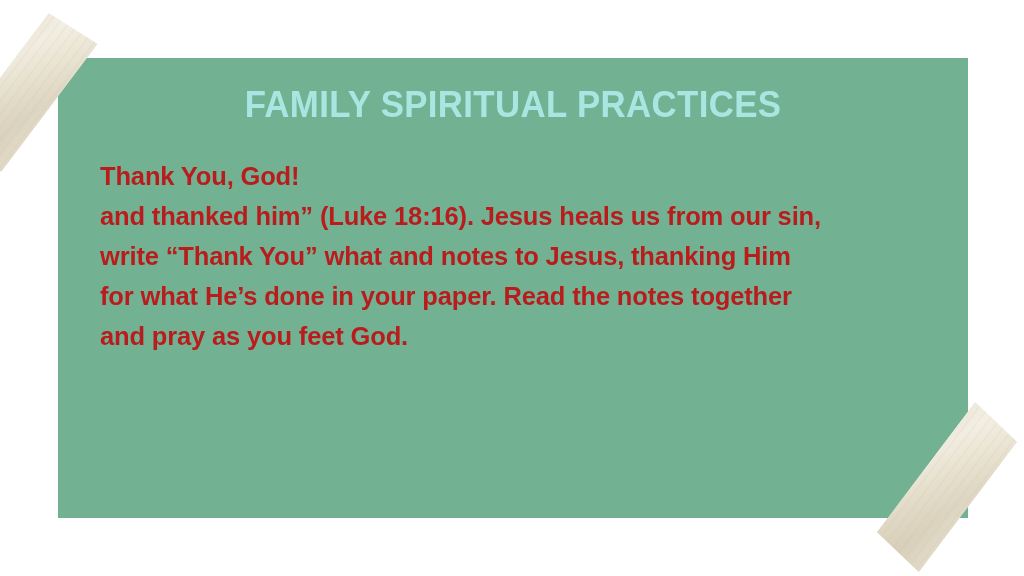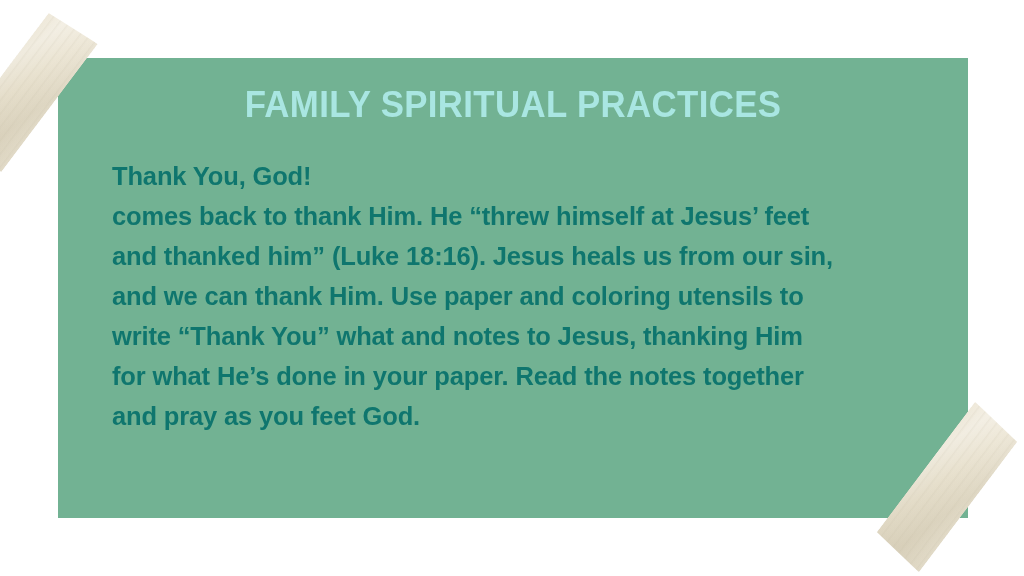--- a/index.html
+++ b/index.html
@@ -45,24 +45,24 @@
     letter-spacing: 0.4px;
     line-height: 44px;
     transform: scaleX(0.94);
     transform-origin: 50% 50%;
     white-space: nowrap;
   }
 
   
   .body-block {
     position: absolute;
-    left: 112px;
+    left: 100px;
     top: 156px;
     width: 830px;
-    color: #0f766e;
+    color: #b91c1c;
     font-family: "Liberation Sans", sans-serif;
     font-weight: bold;
     font-size: 25.5px;
     line-height: 40px;
     letter-spacing: -0.15px;
   }
   .body-line {
     white-space: nowrap;
     display: block;
   }
@@ -119,23 +119,21 @@
 <div id="slide">
 
   <div class="card"></div>
 
   <div class="tape tape-tl"></div>
 
   <div class="title">FAMILY SPIRITUAL PRACTICES</div>
 
   <div class="body-block">
     <span class="body-line">Thank You, God!</span>
-    <span class="body-line">comes back to thank Him. He “threw himself at Jesus’ feet</span>
     <span class="body-line">and thanked him” (Luke 18:16). Jesus heals us from our sin,</span>
-    <span class="body-line">and we can thank Him. Use paper and coloring utensils to</span>
     <span class="body-line">write “Thank You” what and notes to Jesus, thanking Him</span>
     <span class="body-line">for what He’s done in your paper. Read the notes together</span>
     <span class="body-line">and pray as you feet God.</span>
   </div>
 
   <div class="tape tape-br"></div>
 
 </div>
 
 </body></html>

